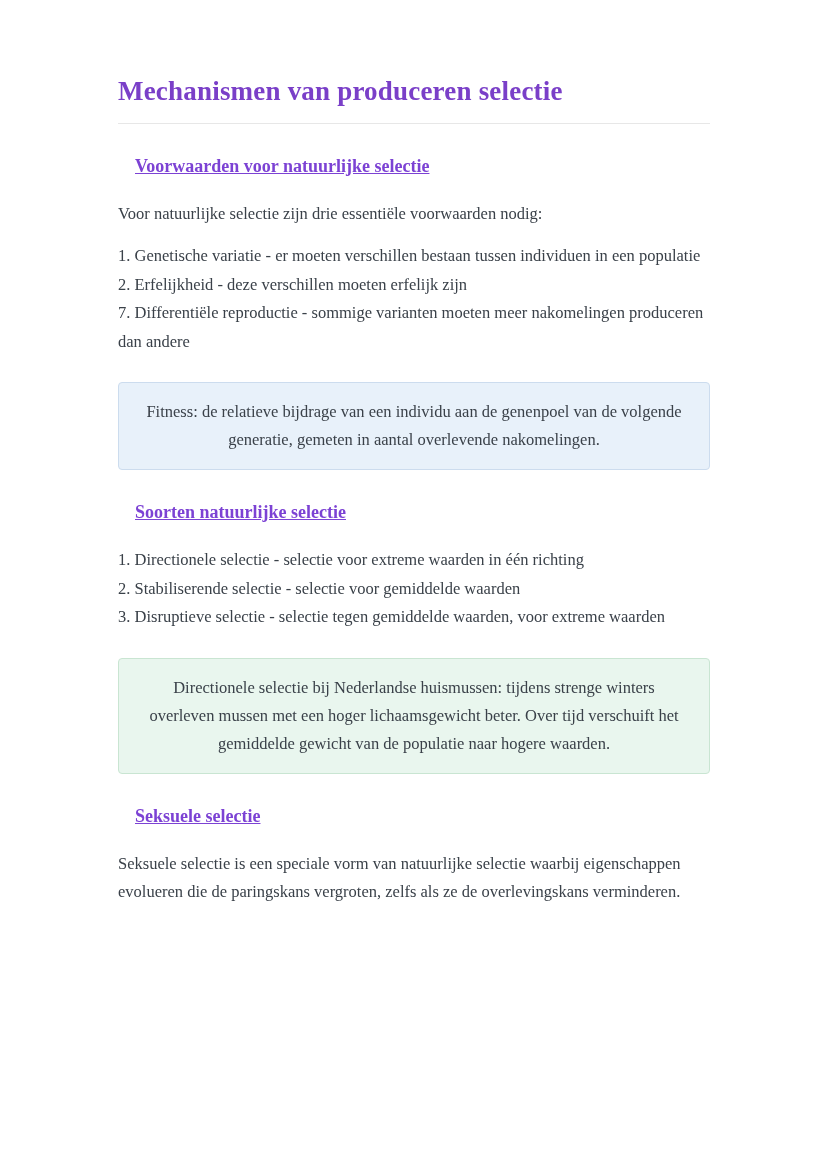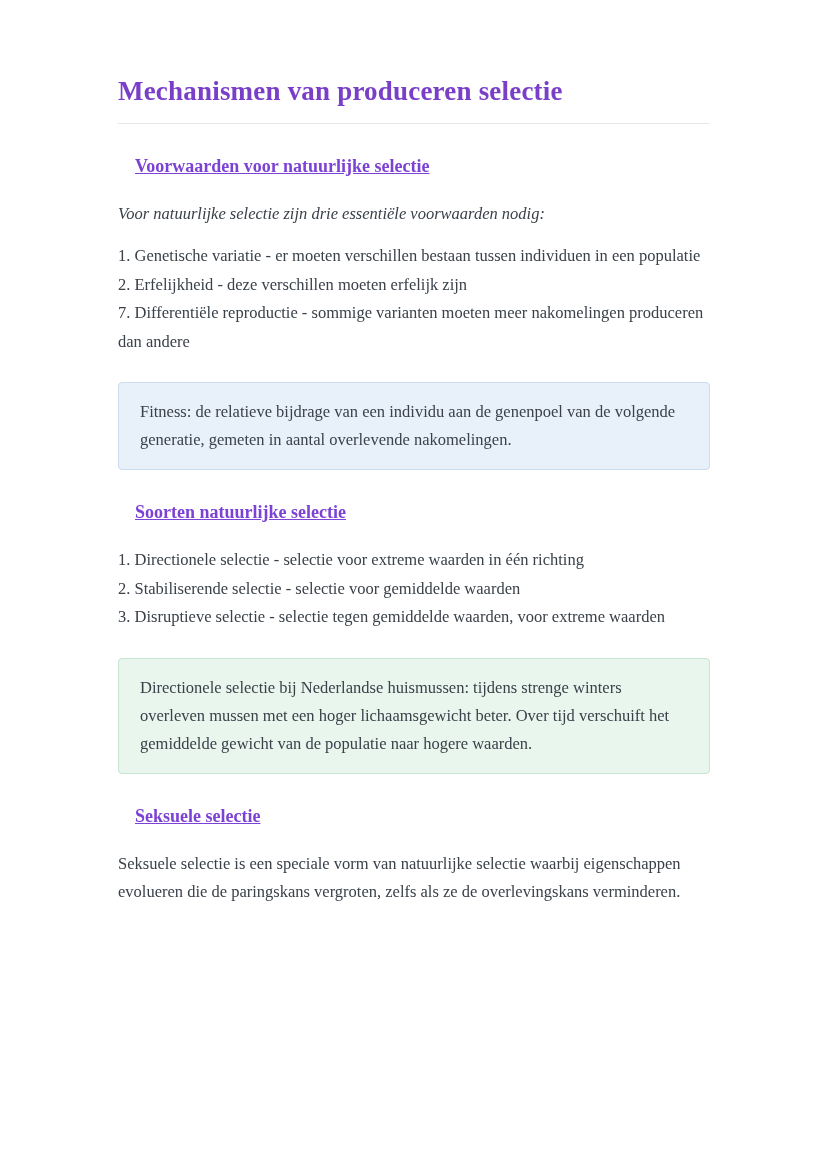--- a/index.html
+++ b/index.html
@@ -43,21 +43,20 @@
   }
   p.body-par {
     font-size: 16.5px;
     line-height: 28px;
     margin: 0 0 26px 0;
   }
   p.lead-par {
     font-size: 16.5px;
     line-height: 28px;
     margin: 0 0 14px 0;
-    font-style: italic;
   }
   h3.section-heading {
     font-size: 18px;
     line-height: 24px;
     font-weight: bold;
     color: var(--heading);
     margin: 30px 0 22px 17px;
     text-decoration: underline;
   }
   .num-list {
@@ -65,20 +64,21 @@
   }
   .num-list .li {
     font-size: 16.5px;
     line-height: 28.5px;
     margin: 0;
   }
   .callout {
     border-radius: 4px;
     padding: 15px 21px;
     margin: 26px 0 30px 0;
+    text-align: center;
   }
   .callout p {
     margin: 0;
     font-size: 16.5px;
     line-height: 28px;
   }
   .callout-blue {
     background: var(--blueBg);
     border: 1px solid var(--blueBorder);
   }

